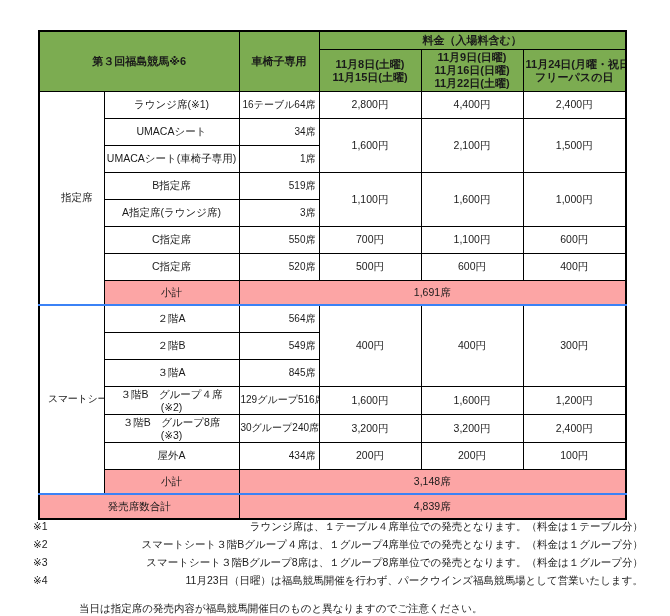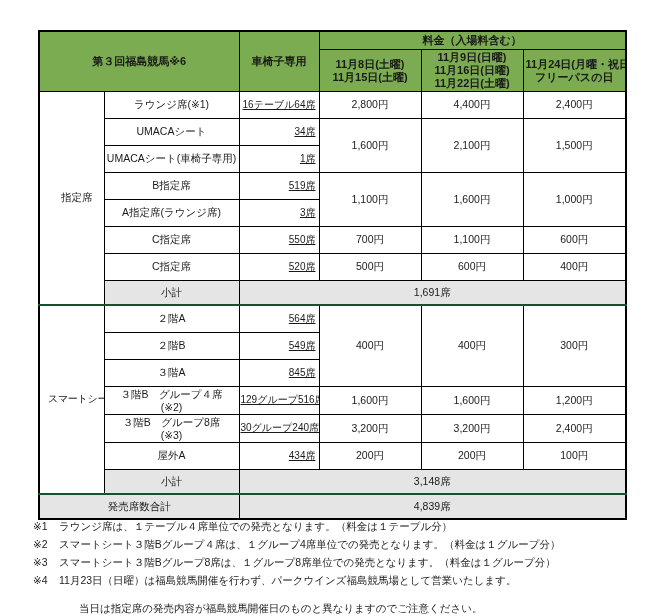--- a/index.html
+++ b/index.html
@@ -33,36 +33,36 @@
 
   tr.hr1 td{height:17px}
   tr.hr2 td{height:41px}
   tr.seat td{height:26px}
   tr.seat2 td{height:27px}
   tr.sum td{height:23px}
 
   td.green{background:#7cac51;}
   td.hd{font-weight:bold;font-size:11px;}
   td.dates div{line-height:13px;}
-  td.gray{background:#e5e5e5;}
+  td.gray{background:#fca5a5;}
 
   td.group{font-size:10.5px;padding-left:12px;}
   td.group.shrink{font-size:10px;letter-spacing:-0.3px;padding:8px;font-family:Liberation Serif, serif;}
-  td.cnt{text-align:right;padding:0 3px 0 1px;font-size:10px;text-decoration:underline;}
+  td.cnt{text-align:right;padding:0 3px 0 1px;font-size:10px;}
   td.name2 div{line-height:12.5px;}
 
-  tr.thick td{border-top:2px solid #14532d;}
+  tr.thick td{border-top:2px solid #3b82f6;}
 
   .footnotes{
     position:absolute;left:33px;top:520px;width:610px;
     font-size:10.5px;line-height:13px;color:#1a1a1a;
   }
   .fn{display:flex;margin-bottom:5px;}
   .fn .mk{flex:none;width:26px;}
-  .fn .tx{flex:auto;white-space:nowrap;}
+  .fn .tx{flex:auto;white-space:nowrap;text-align:right;}
   .fn-cont{margin:15px 0 5px 46px;white-space:nowrap;}
 </style>
 </head>
 <body>
 
 <div class="page">
 
   <table class="tbl">
     <colgroup>
       <col class="c1">

